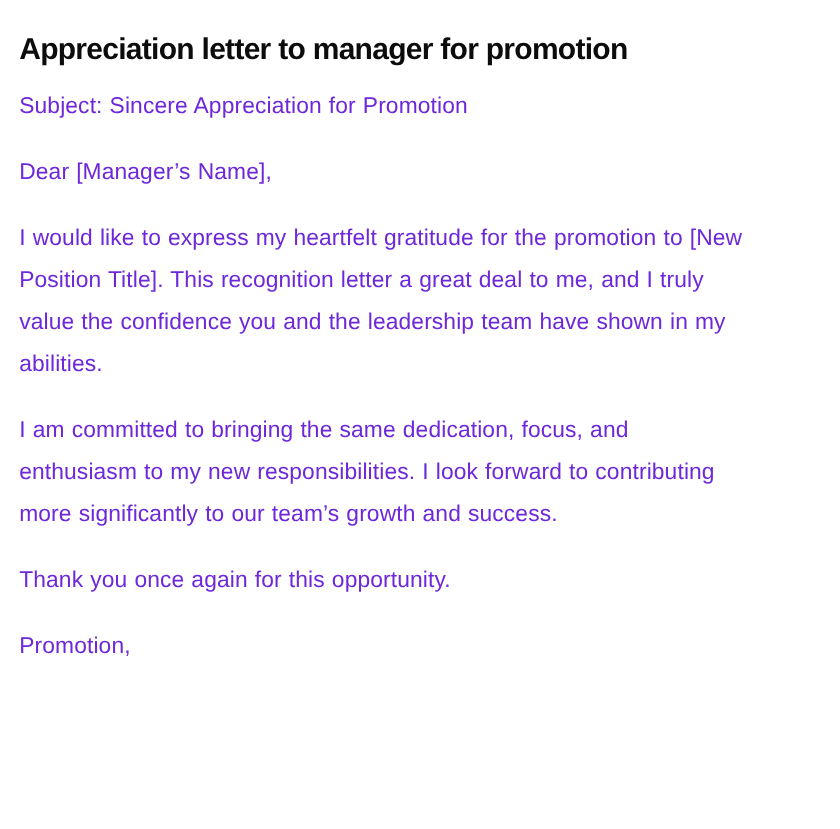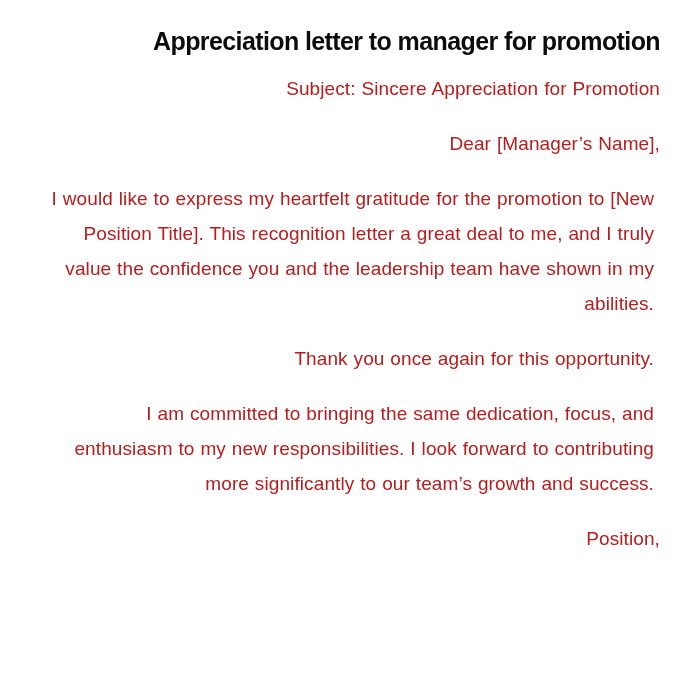--- a/index.html
+++ b/index.html
@@ -1,46 +1,45 @@
 <!DOCTYPE html>
 <html><head>
   <meta charset="utf-8">
   <style>
     html, body { margin: 0; padding: 0; background: #ffffff; }
     body { width: 700px; height: 691px; overflow: hidden; }
     .page {
       position: relative;
-      padding: 24px 40px 0 44px;
+      padding: 24px 40px 0 16px;
       color: #1a1a1a;
       font-family: "Liberation Sans", sans-serif;
-      text-align: right;
     }
     .title {
       font-family: "Liberation Sans", sans-serif;
       font-weight: bold;
       font-size: 25px;
       letter-spacing: -0.6px;
       color: #0c0c0c;
       margin: 0 0 13px 0;
       line-height: 34px;
     }
     .para {
       font-size: 19px;
       line-height: 35px;
       margin: 0 0 20px 0;
-      color: #b91c1c;
+      color: #6d28d9;
       letter-spacing: 0.1px;
       word-spacing: 0.5px;
     }
     .para.body-para { width: 610px; }
   </style>
 </head>
 <body>
 
 <div class="page">
   <h1 class="title">Appreciation letter to manager for promotion</h1>
   <p class="para">Subject: Sincere Appreciation for Promotion</p>
   <p class="para">Dear [Manager’s Name],</p>
   <p class="para body-para">I would like to express my heartfelt gratitude for the promotion to [New Position Title]. This recognition letter a great deal to me, and I truly value the confidence you and the leadership team have shown in my abilities.</p>
+  <p class="para body-para">I am committed to bringing the same dedication, focus, and enthusiasm to my new responsibilities. I look forward to contributing more significantly to our team’s growth and success.</p>
   <p class="para body-para">Thank you once again for this opportunity.</p>
-  <p class="para body-para">I am committed to bringing the same dedication, focus, and enthusiasm to my new responsibilities. I look forward to contributing more significantly to our team’s growth and success.</p>
-  <p class="para">Position,</p>
+  <p class="para">Promotion,</p>
 </div>
 
 </body></html>

